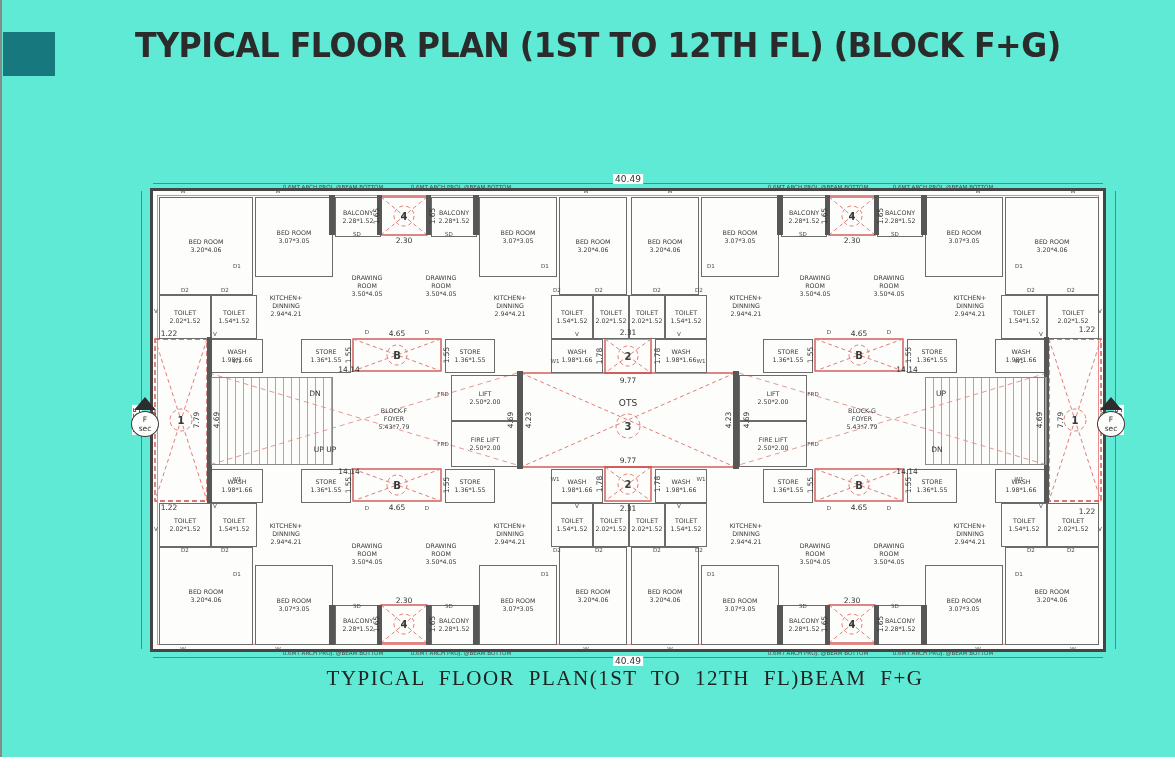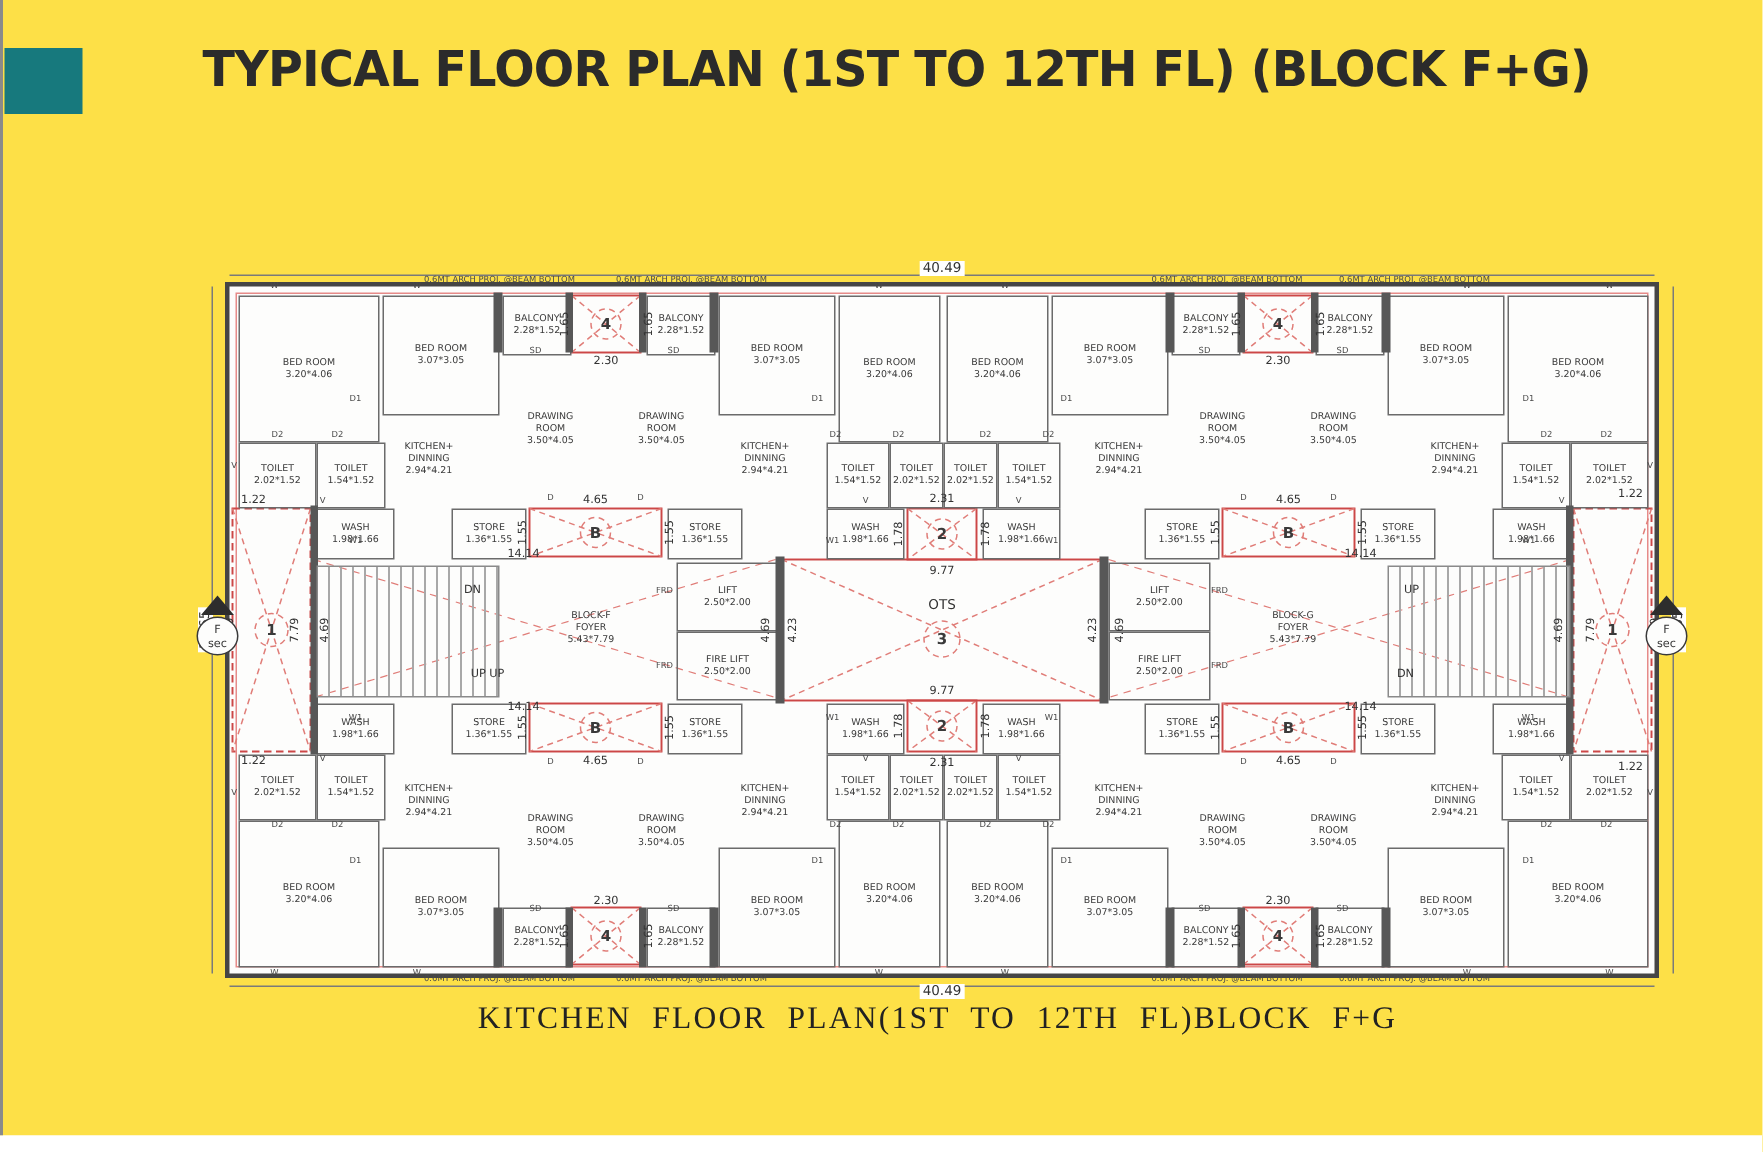--- a/index.html
+++ b/index.html
@@ -1,16 +1,16 @@
 <!DOCTYPE html>
 <html><head>
 <meta charset="utf-8">
 <style>
   html,body{margin:0;padding:0;background:#fff;}
-  .page{position:relative;width:1175px;height:757px;background:#fde047;overflow:hidden;
+  .page{position:relative;width:1175px;height:757px;background:#5eead4;overflow:hidden;
         font-family:"DejaVu Sans","Liberation Sans",sans-serif;}
   .edge-line{position:absolute;left:0;top:0;width:2px;height:768px;background:#8a8a8a;}
   .accent{position:absolute;left:3px;top:32px;width:52px;height:44px;}
   .title{position:absolute;left:135px;top:26px;font-size:33px;font-weight:800;color:#2b2b2b;
          letter-spacing:-0.5px;transform:scaleX(.96);transform-origin:left;white-space:nowrap;}
   .caption{position:absolute;left:150px;top:666px;width:950px;text-align:center;
            font-family:"Liberation Serif","DejaVu Serif",serif;font-size:21px;color:#222;
            letter-spacing:1.5px;word-spacing:7px;white-space:nowrap;}
   #plan{position:absolute;left:150px;top:188px;width:950px;height:458px;
         border:3px solid #454545;background:#fdfdfc;}
@@ -627,14 +627,14 @@
       </div>
       <div class="secmark" style="left: 941px; top: 206px;">
         <div class="tri"></div>
         <div class="circ">
           <span>F</span>
           <span>sec</span>
         </div>
       </div>
     </div>
 
-  <div class="caption">KITCHEN FLOOR PLAN(1ST TO 12TH FL)BLOCK F+G</div>
+  <div class="caption">TYPICAL FLOOR PLAN(1ST TO 12TH FL)BEAM F+G</div>
 </div>
 
 </body></html>

